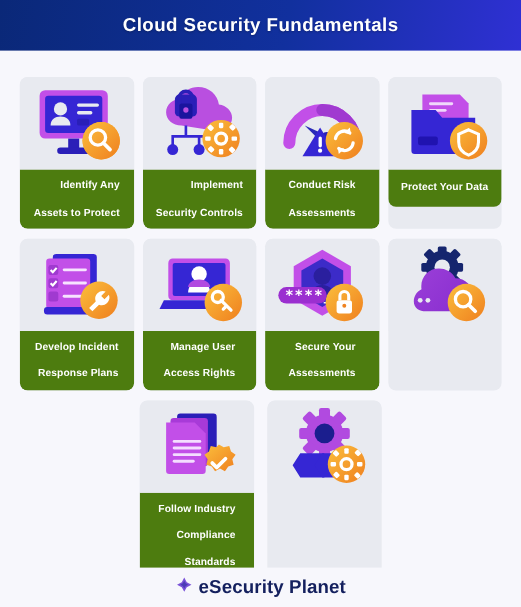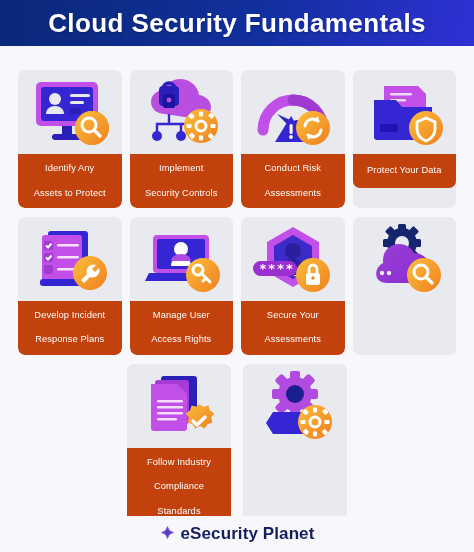--- a/index.html
+++ b/index.html
@@ -28,21 +28,21 @@
     top: 0;
     width: 474px;
     height: 46px;
     background: linear-gradient(100deg, #0a2878 0%, #11309e 55%, #2f30d4 100%);
     display: flex;
     align-items: center;
     justify-content: center;
   }
   .header-title {
     color: #ffffff;
-    font-size: 26px;
+    font-size: 17px;
     font-weight: bold;
     letter-spacing: 0.4px;
     text-shadow: 0 1px 2px rgba(0,0,0,0.28);
     white-space: nowrap;
   }
 
   
   .grid {
     position: absolute;
     left: 18px;
@@ -77,27 +77,27 @@
     border-radius: 7px 7px 0 0;
     position: relative;
     display: flex;
     align-items: center;
     justify-content: center;
   }
   .card-icon svg {
     display: block;
   }
   .card-label {
-    background: #c2410c;
+    background: #4d7c0f;
     color: #ffffff;
     border-radius: 0 0 7px 7px;
     font-size: 9.3px;
-    font-weight: normal;
+    font-weight: bold;
     line-height: 1.32;
-    text-align: center;
+    text-align: right;
     padding: 8px 5px 9px 5px;
     min-height: 34px;
     box-sizing: border-box;
     display: flex;
     align-items: center;
     justify-content: center;
     letter-spacing: 0.1px;
   }
   .card-label span {
     display: block;

